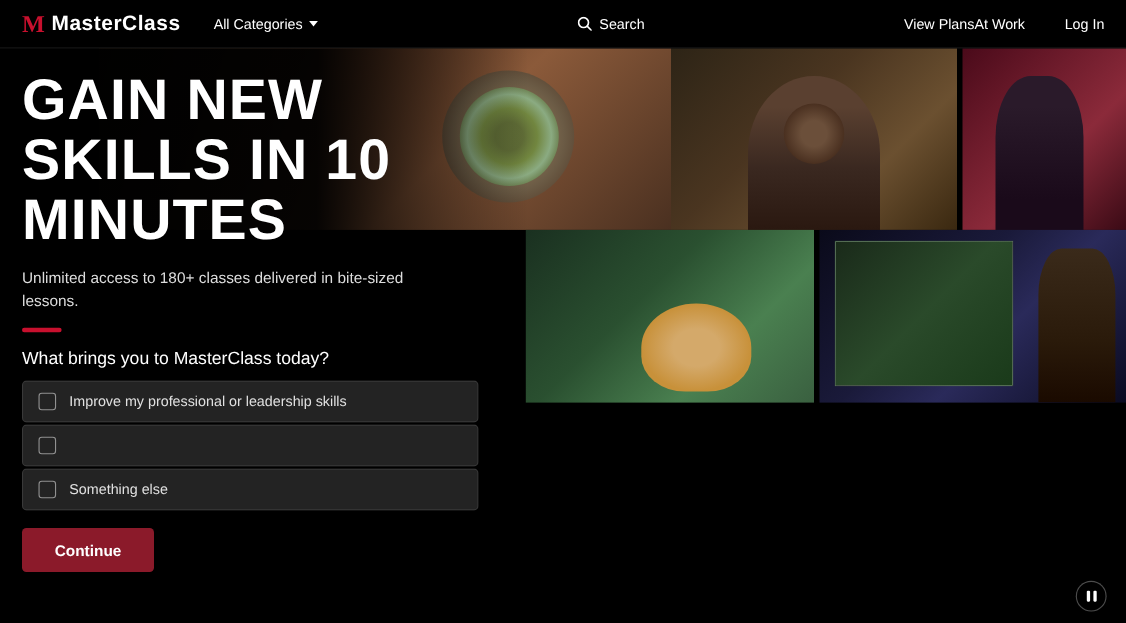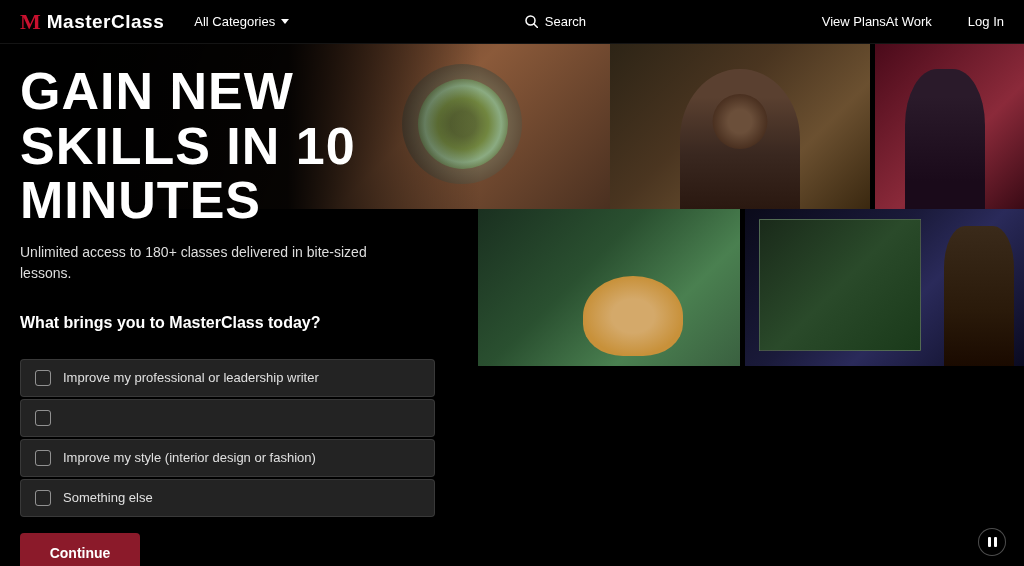--- a/index.html
+++ b/index.html
@@ -268,23 +268,23 @@
       width: 36px;
       height: 4px;
       background: #c8102e;
       margin-bottom: 16px;
       border-radius: 2px;
     }
 
     .question-title {
       font-size: 16px;
       font-family: sans-serif;
-      font-weight: 700;
-      color: #fff;
-      margin-bottom: 27px;
+      font-weight: 400;
+      color: #fff;
+      margin-bottom: 10px;
     }
 
     
     .checkbox-list {
       display: flex;
       flex-direction: column;
       gap: 2px;
       margin-bottom: 16px;
     }
 
@@ -384,31 +384,27 @@
 
   <div class="hero-content">
     <h1 class="hero-headline">GAIN NEW SKILLS IN 10 MINUTES</h1>
     <p class="hero-subtext">Unlimited access to 180+ classes delivered in bite-sized lessons.</p>
     <div class="red-divider"></div>
     <h2 class="question-title">What brings you to MasterClass today?</h2>
 
     <div class="checkbox-list">
       <div class="checkbox-item">
         <div class="custom-checkbox"></div>
-        <span class="checkbox-label">Improve my professional or leadership writer</span>
+        <span class="checkbox-label">Improve my professional or leadership skills</span>
       </div>
       <div class="checkbox-item">
         <div class="custom-checkbox"></div>
       </div>
       <div class="checkbox-item">
         <div class="custom-checkbox"></div>
-        <span class="checkbox-label">Improve my style (interior design or fashion)</span>
-      </div>
-      <div class="checkbox-item">
-        <div class="custom-checkbox"></div>
         <span class="checkbox-label">Something else</span>
       </div>
     </div>
 
     <button class="continue-btn">Continue</button>
   </div>
 
 </div>
 
 </body></html>

